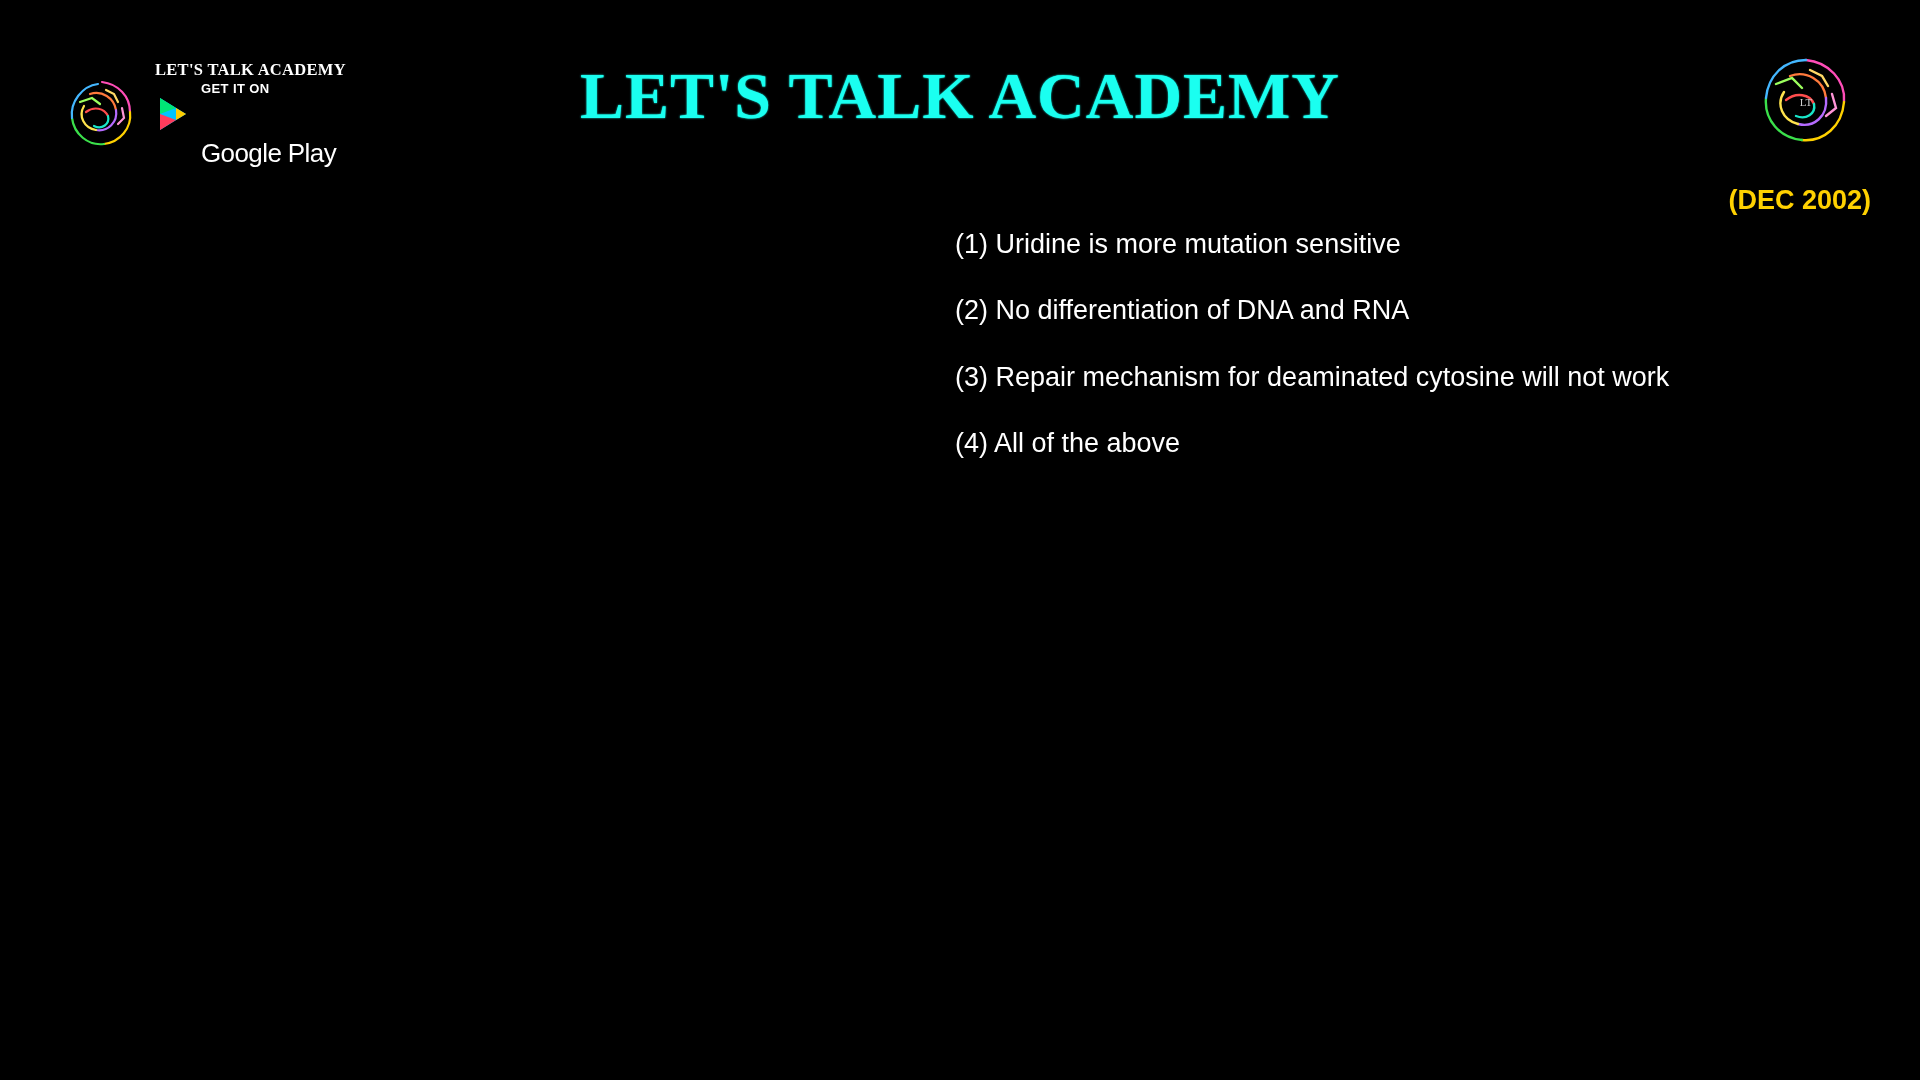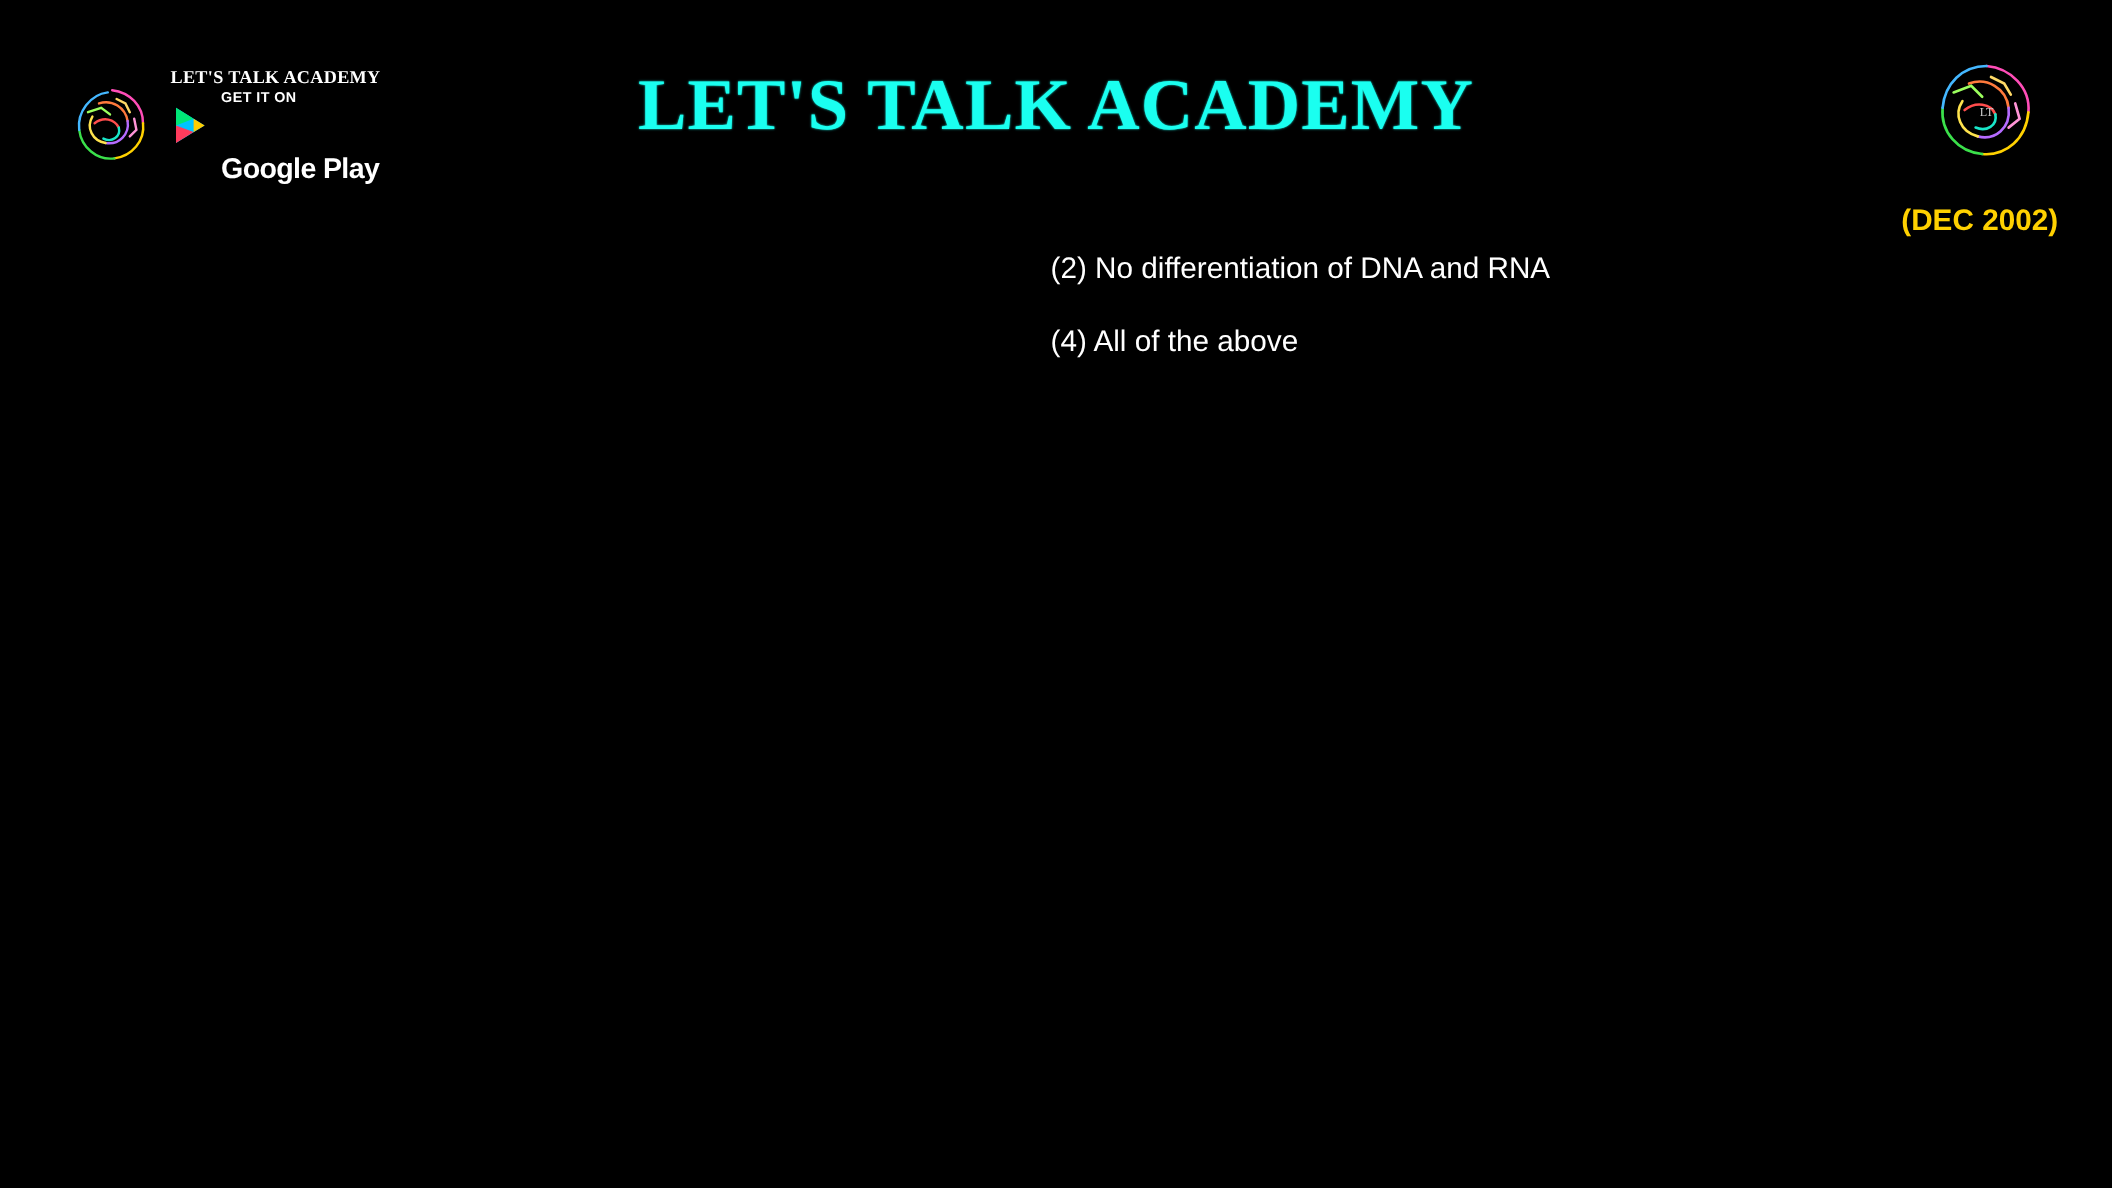--- a/index.html
+++ b/index.html
@@ -72,21 +72,21 @@
   .get-it-on {
     font-family: "Liberation Sans", sans-serif;
     font-weight: bold;
     font-size: 13px;
     color: #ffffff;
     letter-spacing: 0.4px;
     margin-bottom: 5px;
   }
   .google-play {
     font-family: "Liberation Sans", sans-serif;
-    font-weight: bold;
+    font-weight: normal;
     font-size: 26px;
     color: #ffffff;
     letter-spacing: -0.6px;
     white-space: nowrap;
     margin-top: 40px;
   }
 
   
   .main-title {
     position: absolute;
@@ -217,16 +217,18 @@
       </g>
     </svg>
     <span class="swirl-label">LT</span>
   </div>
 
 </div>
 
 <div class="content">
   <div class="exam-tag">(DEC 2002)</div>
   <div class="options">
+    <div class="option">(1) Uridine is more mutation sensitive</div>
     <div class="option">(2) No differentiation of DNA and RNA</div>
+    <div class="option">(3) Repair mechanism for deaminated cytosine will not work</div>
     <div class="option">(4) All of the above</div>
   </div>
 </div>
 
 </body></html>

